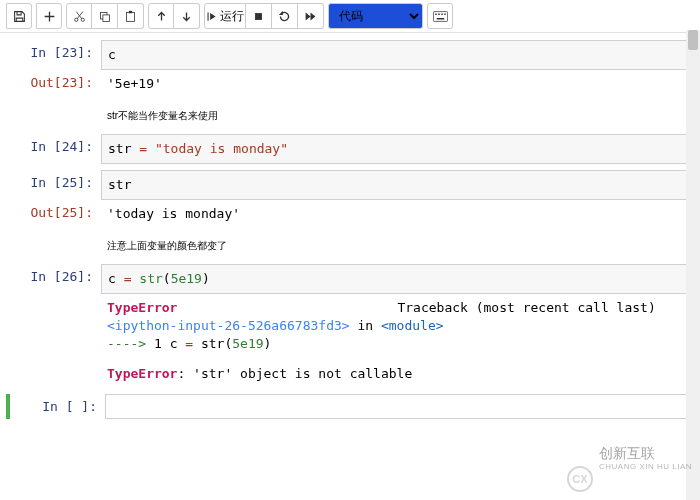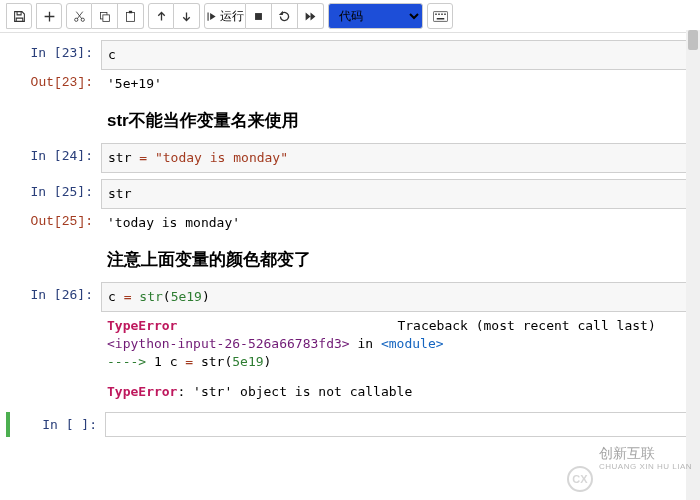--- a/index.html
+++ b/index.html
@@ -53,21 +53,21 @@
   .cell { margin: 3px 6px 6px 6px; position: relative; }
   .prompt {
     width: 95px;
     text-align: right;
     font-family: monospace;
     font-size: 13px;
     padding: 5px 8px 5px 0;
     flex-shrink: 0;
   }
   .in-prompt { color: #2a3f7a; }
-  .out-prompt { color: #a33b20; font-family: Liberation Mono, monospace; }
+  .out-prompt { color: #a33b20; }
   .row { display: flex; }
   .input-area {
     flex: 1;
     border: 1px solid #cfcfcf;
     background: #f7f7f7;
     padding: 5px 6px;
     font-family: monospace;
     font-size: 13px;
     min-height: 18px;
     line-height: 18px;
@@ -78,30 +78,29 @@
     flex: 1;
     padding: 5px 6px;
     font-family: monospace;
     font-size: 13px;
     line-height: 18px;
   }
   .md-output {
     flex: 1;
     padding: 5px 6px;
     font-family: "Microsoft YaHei", Arial, sans-serif;
-    font-size: 17px;
-    font-weight: bold;
+    font-size: 10px;
   }
   .tok-op { color: #a33b20; }
   .tok-str { color: #a33b20; }
   .tok-num { color: #2e7d32; }
   .tok-builtin { color: #2e7d32; }
   .tok-paren { color: #000; }
   .err-name { color: #be185d; font-weight: bold; }
-  .err-link { color: #701a75; }
+  .err-link { color: #3b82f6; }
   .err-module { color: #1565c0; }
   .err-arrow { color: #2e7d32; }
   .watermark {
     position: absolute;
     right: 8px;
     bottom: 8px;
     display: flex;
     align-items: center;
     gap: 6px;
     opacity: 0.6;

